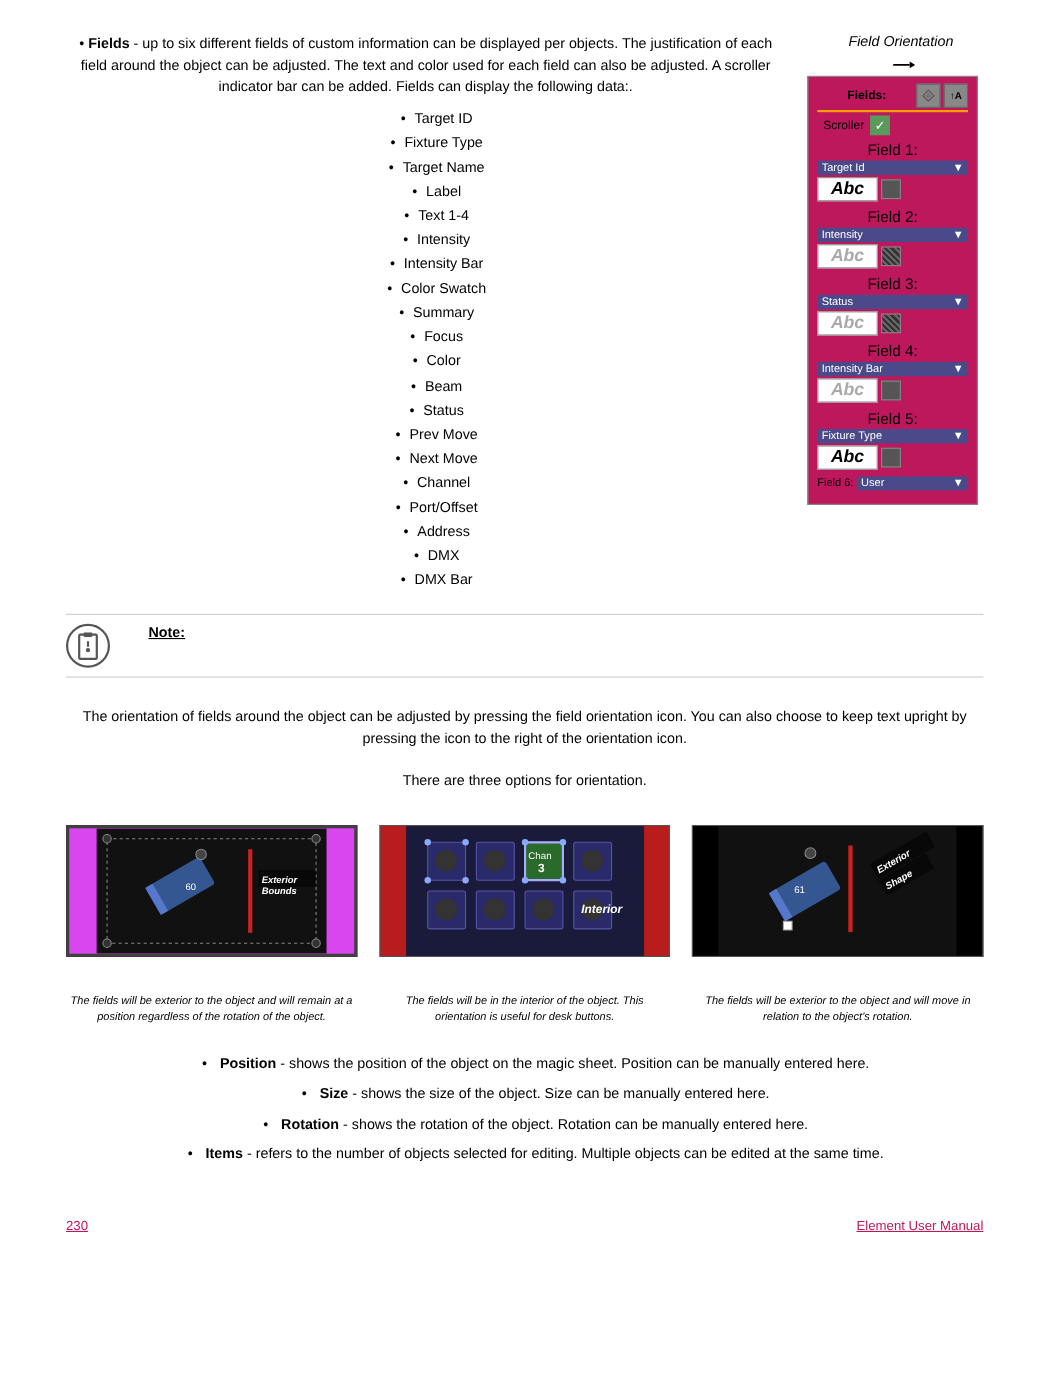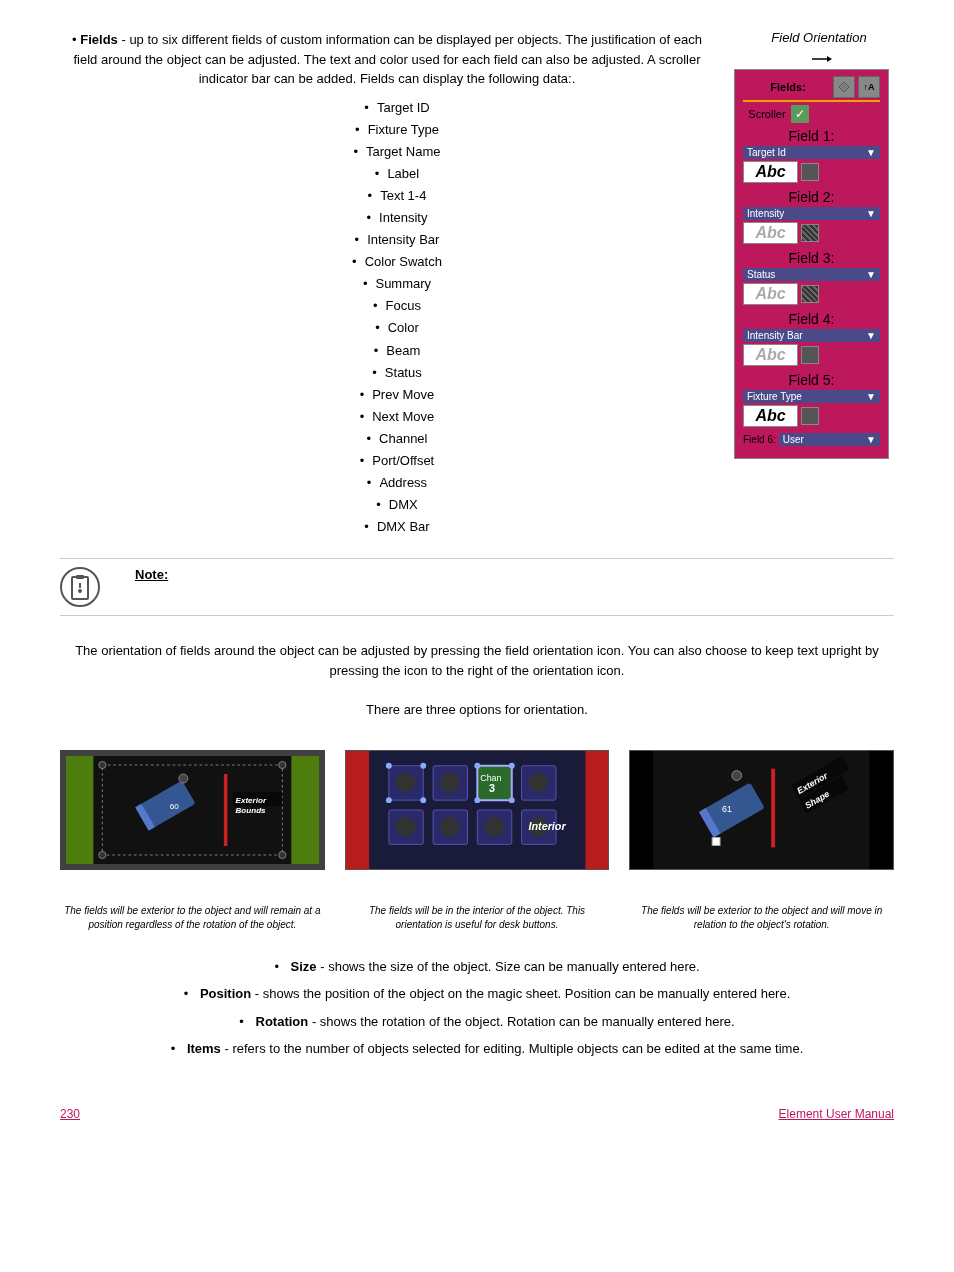--- a/index.html
+++ b/index.html
@@ -164,22 +164,22 @@
       align-items: flex-start;
     }
     .orientation-image {
       width: 100%;
       height: 120px;
       position: relative;
       margin-bottom: 6px;
       overflow: hidden;
     }
     .img-exterior-bounds {
-      background: #4d7c0f;
-      border: 6px solid #404040;
+      background: #d946ef;
+      border: 3px solid #404040;
     }
     .img-interior {
       background: #b91c1c;
       border: 1px solid #555;
     }
     .img-exterior-shape {
       background: #000;
       border: 1px solid #555;
     }
     .orientation-caption {
@@ -503,26 +503,26 @@
         </svg>
       </div>
       <p class="orientation-caption">The fields will be exterior to the object and will move in relation to the object's rotation.</p>
     </div>
 
   </div>
 
   <div class="bullet-section">
     <ul>
       <li>
+        <strong>Position</strong>
+        <span>- shows the position of the object on the magic sheet. Position can be manually entered here.</span>
+      </li>
+      <li>
         <strong>Size</strong>
         <span>- shows the size of the object. Size can be manually entered here.</span>
-      </li>
-      <li>
-        <strong>Position</strong>
-        <span>- shows the position of the object on the magic sheet. Position can be manually entered here.</span>
       </li>
       <li>
         <strong>Rotation</strong>
         <span>- shows the rotation of the object. Rotation can be manually entered here.</span>
       </li>
       <li>
         <strong>Items</strong>
         <span>- refers to the number of objects selected for editing. Multiple objects can be edited at the same time.</span>
       </li>
     </ul>

